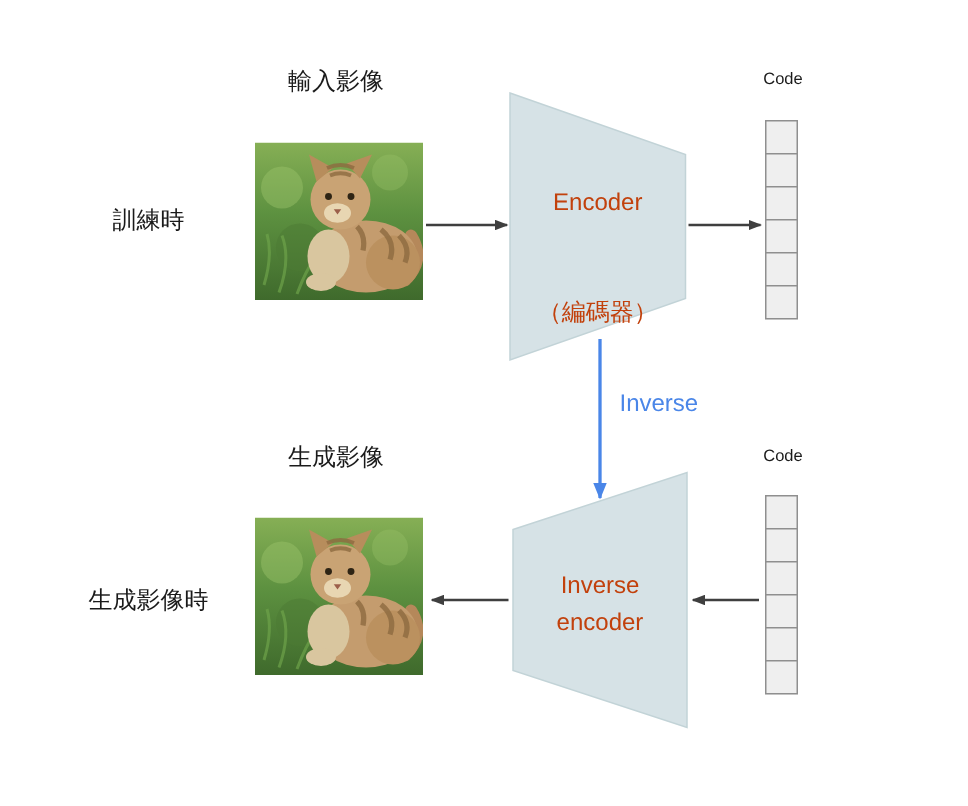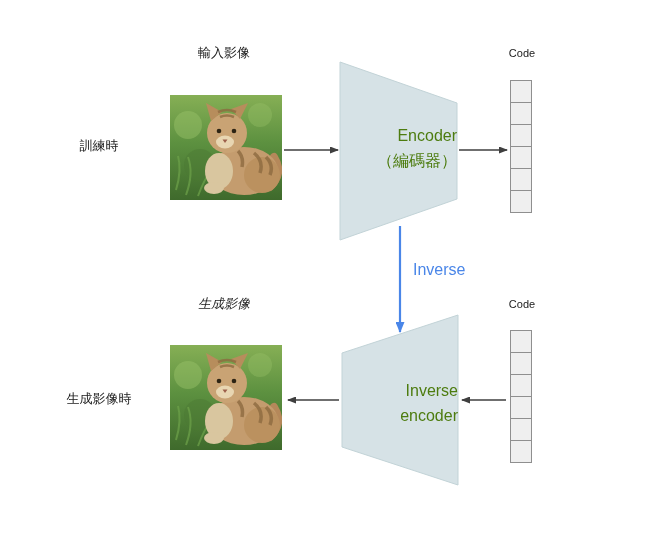--- a/index.html
+++ b/index.html
@@ -1,23 +1,23 @@
 <!DOCTYPE html>
 <html><head>
 <meta charset="utf-8">
 <style>
   html,body{margin:0;padding:0;background:#ffffff;}
   .canvas{
     position:relative;width:645px;height:537px;background:#ffffff;
     font-family:"Liberation Sans","DejaVu Sans",sans-serif;overflow:hidden;
   }
   .layer{position:absolute;left:0;top:0;width:645px;height:537px;pointer-events:none;}
-  .lbl{position:absolute;color:#1a1a1a;font-size:13px;text-align:center;white-space:nowrap;}
+  .lbl{position:absolute;color:#1a1a1a;font-size:16px;text-align:center;white-space:nowrap;}
   .lbl.en{font-size:11px;}
-  .trap-text{position:absolute;color:#4d7c0f;font-size:16px;text-align:right;line-height:25px;white-space:nowrap;}
+  .trap-text{position:absolute;color:#c2410c;font-size:16px;text-align:center;line-height:25px;white-space:nowrap;}
   .inverse-lbl{position:absolute;color:#4a86e8;font-size:16px;white-space:nowrap;}
   .cat{position:absolute;width:112px;height:105px;}
   .cat svg{width:100%;height:100%;display:block;}
   .code-stack{position:absolute;width:20px;}
   .cell{width:20px;height:21px;background:#efefef;border:1px solid #8f8f8f;margin-top:-1px;box-sizing:content-box;}
   .cell:first-child{margin-top:0;}
 </style>
 </head>
 <body>
 
@@ -43,26 +43,26 @@
     <line x1="339" y1="400" x2="288" y2="400" stroke="#3f3f3f" stroke-width="1.6" marker-end="url(#mDark)"></line>
     <line x1="506" y1="400" x2="462" y2="400" stroke="#3f3f3f" stroke-width="1.6" marker-end="url(#mDark)"></line>
   </svg>
 
   <div class="lbl" style="left:168px;top:44px;width:112px;">輸入影像</div>
   <div class="lbl" style="left:44px;top:137px;width:110px;">訓練時</div>
   <div class="lbl en" style="left:494px;top:47px;width:56px;">Code</div>
 
   <div class="trap-text" style="left:340px;top:123px;width:117px;">
     <span style="display:block;">Encoder</span>
-    <span style="display:block;">（編碼器）</span>
+    <span style="display:block;margin-top:48px;">（編碼器）</span>
   </div>
 
   <div class="inverse-lbl" style="left:413px;top:261px;">Inverse</div>
 
-  <div class="lbl" style="left:168px;top:295px;width:112px;font-style:italic;">生成影像</div>
+  <div class="lbl" style="left:168px;top:295px;width:112px;">生成影像</div>
   <div class="lbl" style="left:34px;top:390px;width:130px;">生成影像時</div>
   <div class="lbl en" style="left:494px;top:298px;width:56px;">Code</div>
 
   <div class="trap-text" style="left:342px;top:378px;width:116px;">
     <span style="display:block;">Inverse</span>
     <span style="display:block;">encoder</span>
   </div>
 
   <div class="cat" style="left:170px;top:95px;">
     <svg viewBox="0 0 112 105" preserveAspectRatio="none" xmlns="http://www.w3.org/2000/svg">

